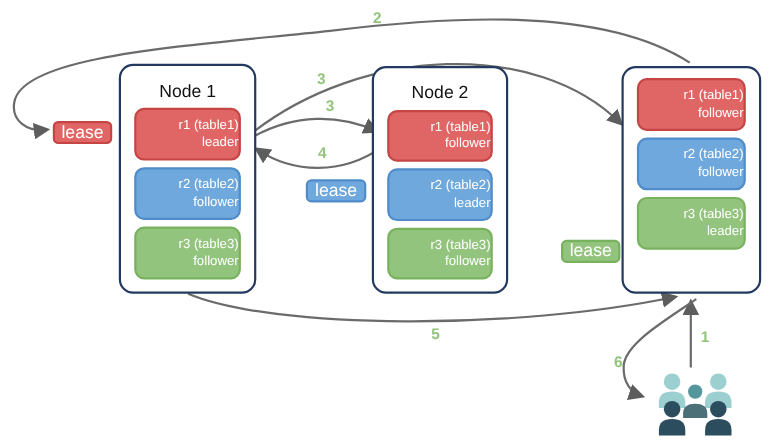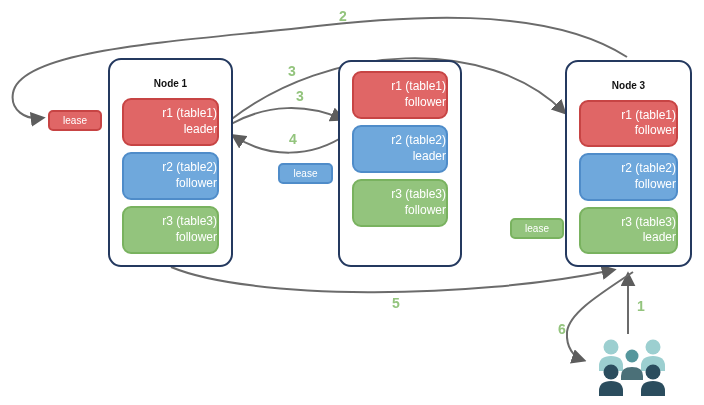--- a/index.html
+++ b/index.html
@@ -9,35 +9,35 @@
   }
   svg.layer{position:absolute;left:0;top:0;width:704px;height:405px;}
   .node{
     position:absolute;box-sizing:border-box;background:#ffffff;
     border:2px solid #24395f;border-radius:13px;
     display:flex;flex-direction:column;align-items:stretch;
     padding:9px 12px 11px 12px;
   }
   .node-title{
     height:29px;display:flex;align-items:center;justify-content:center;
-    font-size:10px;font-weight:bold;color:#111111;
+    font-size:16px;font-weight:normal;color:#111111;
   }
   .replica{
     box-sizing:border-box;height:48px;margin-top:0;border-radius:9px;border:2px solid;
     display:flex;flex-direction:column;align-items:flex-end;justify-content:center;
     color:#ffffff;font-size:12px;line-height:1.3;text-align:center;
   }
   .replica + .replica{margin-top:6px;}
   .rep-red{background:#e06666;border-color:#c74444;}
   .rep-blue{background:#6fa8dc;border-color:#4f8cc9;}
   .rep-green{background:#93c47d;border-color:#79b25f;}
   .lease{
     position:absolute;box-sizing:border-box;border-radius:5px;border:2px solid;
     display:flex;align-items:center;justify-content:center;
-    color:#ffffff;font-size:10px;
+    color:#ffffff;font-size:16px;
   }
   .lease-red{background:#e06666;border-color:#c74444;}
   .lease-blue{background:#6fa8dc;border-color:#4f8cc9;}
   .lease-green{background:#93c47d;border-color:#79b25f;}
   .step{
     position:absolute;font-size:14px;font-weight:bold;color:#93c47d;
     width:14px;text-align:center;
   }
   .users{position:absolute;left:596px;top:335px;width:72px;height:62px;}
 </style>
@@ -73,36 +73,36 @@
       <span>r2 (table2)</span>
       <span>follower</span>
     </div>
     <div class="replica rep-green">
       <span>r3 (table3)</span>
       <span>follower</span>
     </div>
   </div>
 
   <div class="node" style="left:338px;top:60px;width:124px;height:207px">
+    <div class="node-title">Node 2</div>
     <div class="replica rep-red">
       <span>r1 (table1)</span>
       <span>follower</span>
     </div>
     <div class="replica rep-blue">
       <span>r2 (table2)</span>
       <span>leader</span>
     </div>
     <div class="replica rep-green">
       <span>r3 (table3)</span>
       <span>follower</span>
     </div>
   </div>
 
   <div class="node" style="left:565px;top:60px;width:127px;height:207px">
-    <div class="node-title">Node 3</div>
     <div class="replica rep-red">
       <span>r1 (table1)</span>
       <span>follower</span>
     </div>
     <div class="replica rep-blue">
       <span>r2 (table2)</span>
       <span>follower</span>
     </div>
     <div class="replica rep-green">
       <span>r3 (table3)</span>

